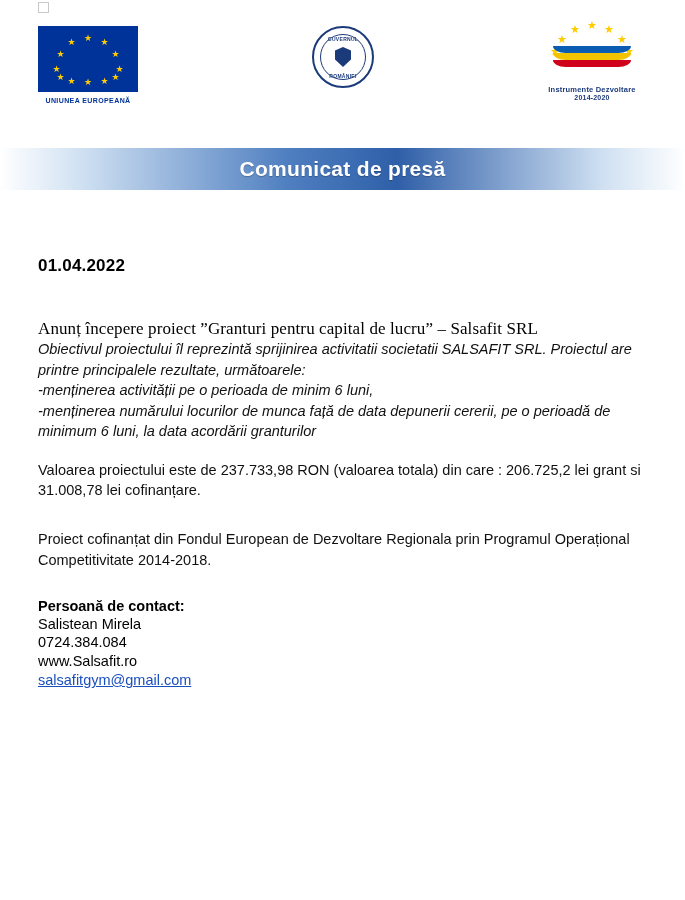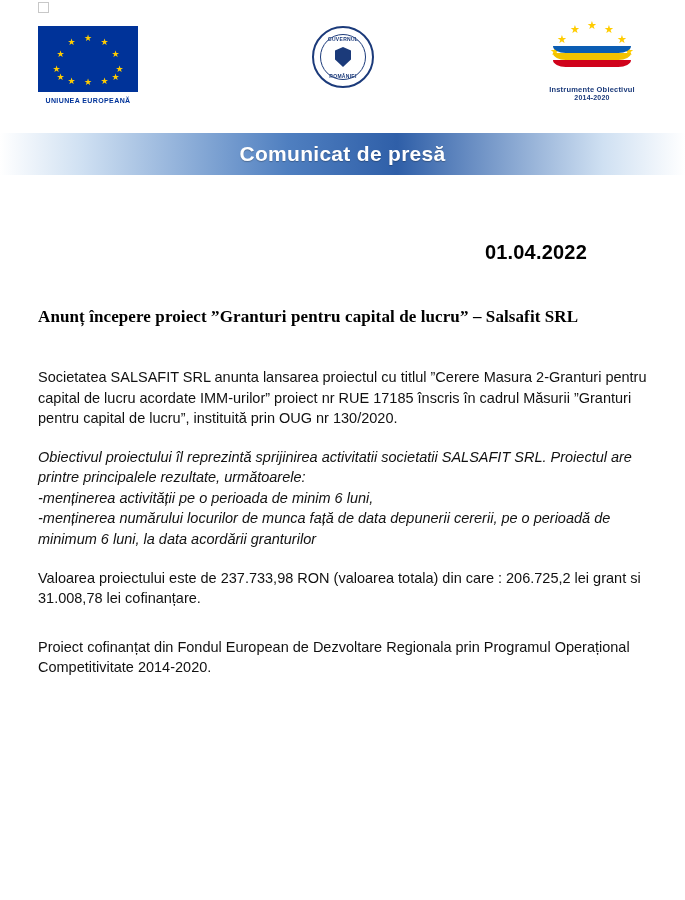--- a/index.html
+++ b/index.html
@@ -182,51 +182,50 @@
     font-size: 7px;
     color: #1b3a7a;
     font-weight: bold;
     letter-spacing: .2px;
   }
 
   
   .banner {
     position: relative;
     height: 42px;
-    margin-top: 13px;
+    margin-top: 28px;
     background: linear-gradient(to right, #ffffff 0%, #cfe0f2 12%, #4f7fc0 42%, #2f5fa8 58%, #cfe0f2 88%, #ffffff 100%);
     display: flex;
     align-items: center;
     justify-content: center;
   }
   .banner-title {
     color: #ffffff;
     font-size: 21px;
     font-weight: bold;
     letter-spacing: .3px;
     text-shadow: 0 1px 1px rgba(0,0,0,.25);
   }
 
   
   .content {
     padding: 0 38px;
     box-sizing: border-box;
   }
   .doc-date {
-    text-align: right;
-    font-size: 20px;
+    font-size: 17px;
     font-weight: bold;
     margin-top: 66px;
     padding-right: 60px;
     letter-spacing: .2px;
   }
   .doc-heading {
     font-family: "Liberation Serif", serif;
     font-size: 17px;
-    font-weight: bold;
+    font-weight: normal;
     margin-top: 43px;
     letter-spacing: .1px;
   }
   p.para {
     font-size: 14.5px;
     line-height: 1.42;
     margin: 0 0 18px 0;
     color: #111111;
   }
   .para.first { margin-top: 40px; }
@@ -295,38 +294,44 @@
         <span class="si-star" style="left:78px; top:14px;">★</span>
         <span class="si-star" style="left:11px; top:26px;">★</span>
         <span class="si-star" style="left:85px; top:26px;">★</span>
       </div>
       <div class="si-swoosh">
         <div class="si-band b1"></div>
         <div class="si-band b2"></div>
         <div class="si-band b3"></div>
       </div>
     </div>
-    <div class="si-caption1">Instrumente Obiectivul</div>
+    <div class="si-caption1">Instrumente Dezvoltare</div>
     <div class="si-caption2">2014-2020</div>
   </div>
 
 </div>
 
 <div class="banner">
   <div class="banner-title">Comunicat de presă</div>
 </div>
 
 <div class="content">
 
   <div class="doc-date">01.04.2022</div>
 
   <div class="doc-heading">Anunț începere proiect ”Granturi pentru capital de lucru” – Salsafit SRL</div>
 
-  <p class="para first">Societatea SALSAFIT SRL anunta lansarea proiectul cu titlul ”Cerere Masura 2-Granturi pentru capital de lucru acordate IMM-urilor” proiect  nr RUE 17185 înscris în cadrul Măsurii ”Granturi pentru capital de lucru”, instituită prin OUG nr 130/2020.</p>
   <p class="para" style="white-space: pre-line; font-style: italic;">Obiectivul proiectului îl reprezintă sprijinirea activitatii societatii SALSAFIT SRL. Proiectul are printre principalele rezultate, următoarele:
 -menținerea activității pe o perioada de minim 6 luni,
 -menținerea numărului locurilor de munca față de data depunerii cererii, pe o perioadă de minimum 6 luni, la data acordării granturilor</p>
   <p class="para">Valoarea proiectului este de 237.733,98 RON (valoarea totala) din care : 206.725,2 lei grant si 31.008,78 lei cofinanțare.</p>
   <div class="spacer-sm"></div>
-  <p class="para">Proiect cofinanțat din Fondul European de Dezvoltare Regionala prin Programul Operațional Competitivitate 2014-2020.</p>
-
+  <p class="para">Proiect cofinanțat din Fondul European de Dezvoltare Regionala prin Programul Operațional Competitivitate 2014-2018.</p>
+
+  <div class="contact-block">
+    <div class="contact-label">Persoană de contact:</div>
+    <div class="contact-line">Salistean Mirela</div>
+    <div class="contact-line">0724.384.084</div>
+    <div class="contact-line">www.Salsafit.ro</div>
+    <a class="contact-email" href="#">salsafitgym@gmail.com</a>
+  </div>
 
 </div>
 
 </body></html>

